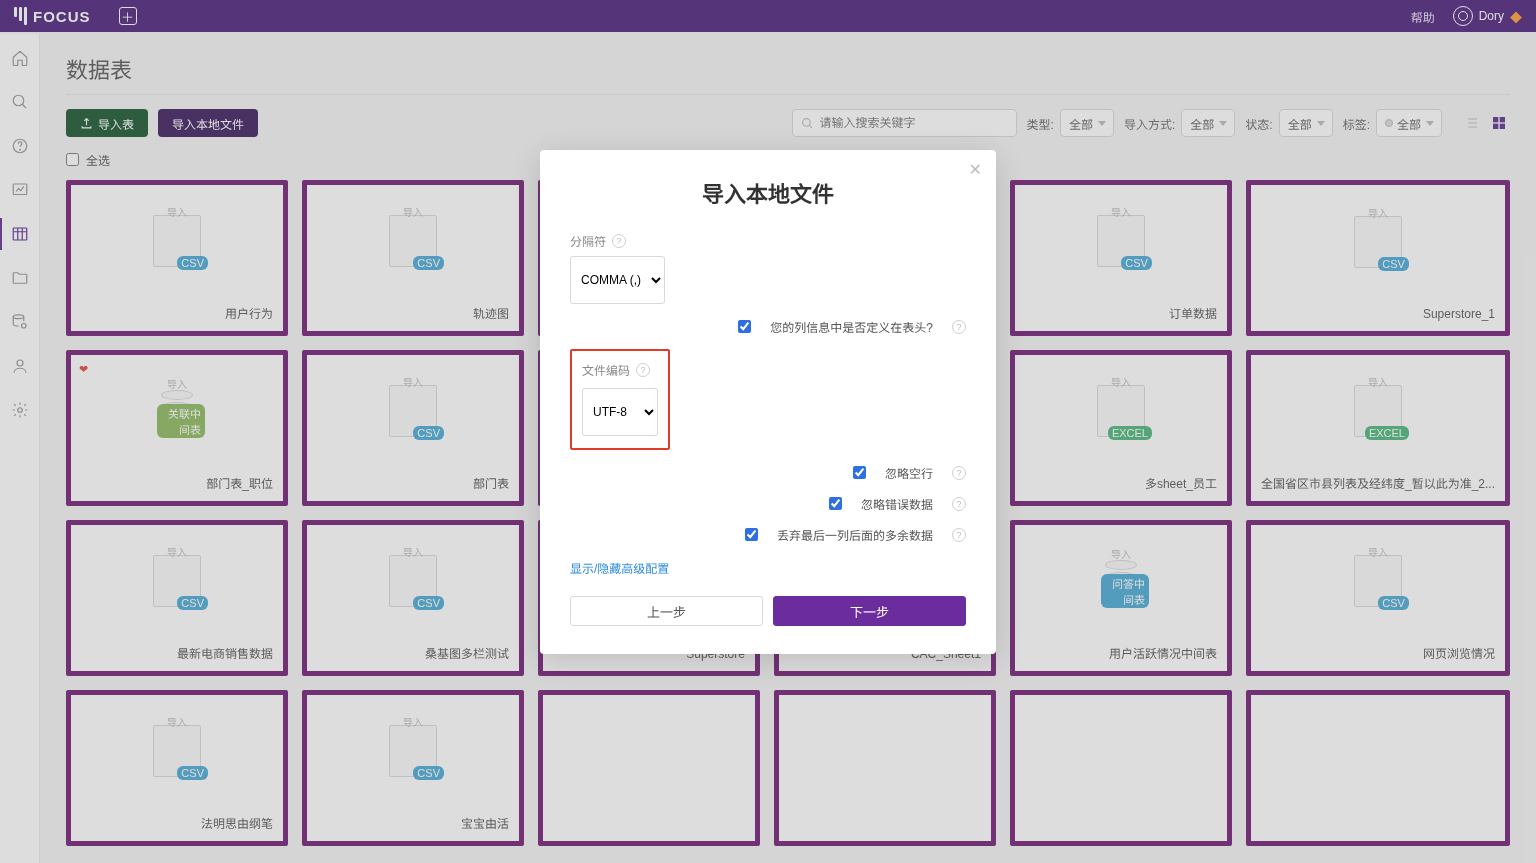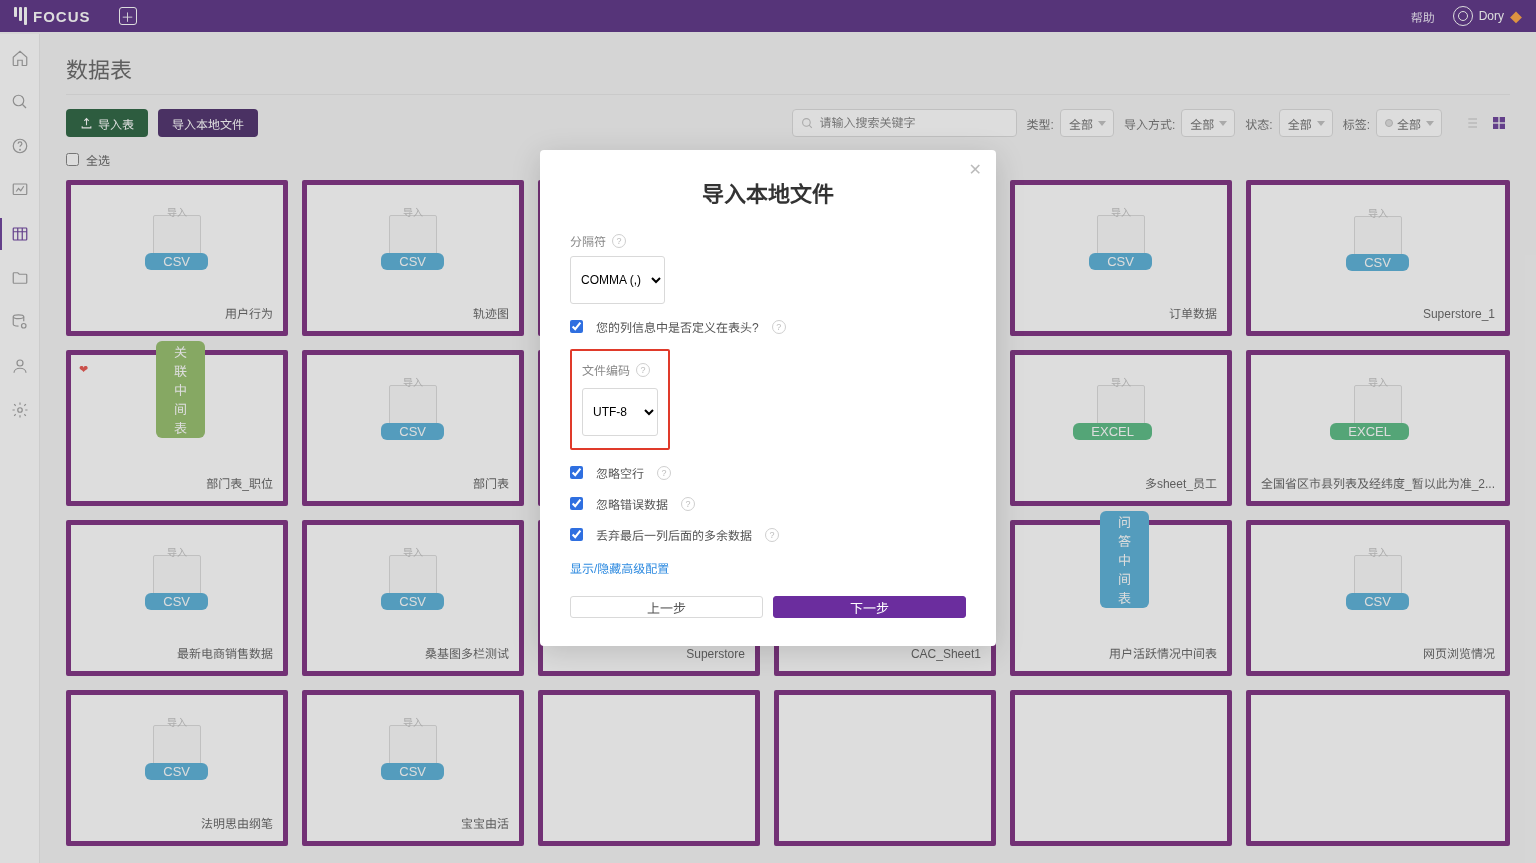--- a/index.html
+++ b/index.html
@@ -45,47 +45,47 @@
   .view-btn.active{color:#5c2d91;}
   .select-all{display:flex;align-items:center;gap:7px;font-size:12px;color:#555;margin-bottom:12px;}
   .select-all input{width:13px;height:13px;}
   
   .cards{display:grid;grid-template-columns:repeat(6,1fr);gap:14px;}
   .card{height:156px;background:#fff;border:5px solid #701a75;border-radius:2px;display:flex;flex-direction:column;position:relative;text-align:right;}
   .card-fav{position:absolute;top:8px;left:8px;font-size:11px;color:#e6433c;}
   .card-icon-wrap{flex:1;display:flex;align-items:center;justify-content:center;flex-direction:column;}
   .card-icon{width:48px;height:52px;border:1px solid #d9d9d9;border-radius:2px;position:relative;background:#fafafa;}
   .card-icon-label{position:absolute;top:-12px;left:50%;transform:translateX(-50%);font-size:10px;color:#bdbdbd;}
-  .badge{position:absolute;bottom:-4px;right:-8px;font-size:13px;color:#fff;padding:1px 18px;border-radius:6px;}
+  .badge{position:absolute;bottom:-4px;right:-8px;font-size:11px;color:#fff;padding:1px 4px;border-radius:6px;}
   .badge-csv{background:#49a9d4;}
   .badge-assoc{background:#8bb85c;}
   .badge-excel{background:#49b577;}
   .badge-qa{background:#49a9d4;}
   .db-icon{width:40px;height:46px;position:relative;}
   .db-icon .cyl{position:absolute;left:4px;width:32px;height:10px;border:1px solid #d9d9d9;border-radius:50%;background:#fafafa;}
   .db-icon .cyl.c1{top:2px;}
   .db-icon .cyl.c2{top:14px;}
   .db-icon .cyl.c3{top:26px;}
   .card-name{font-size:12px;color:#555;padding:8px 10px 10px;white-space:nowrap;overflow:hidden;text-overflow:ellipsis;}
   
   .overlay{position:absolute;inset:0;background:rgba(120,120,120,0.25);display:flex;align-items:flex-start;justify-content:center;padding-top:150px;}
   .modal{width:456px;background:#fff;border-radius:4px;padding:26px 30px 28px;position:relative;box-shadow:0 6px 30px rgba(0,0,0,0.15);}
   .modal-close{position:absolute;top:10px;right:14px;color:#bbb;font-size:16px;cursor:pointer;}
   .modal-title{font-size:22px;font-weight:700;color:#333;text-align:center;margin-bottom:24px;}
   .form-row{margin-bottom:14px;}
   .form-label{font-size:12px;color:#888;display:flex;align-items:center;gap:6px;margin-bottom:7px;}
   .help-ico{width:14px;height:14px;border:1px solid #cfcfcf;border-radius:50%;display:inline-flex;align-items:center;justify-content:center;font-size:9px;color:#bdbdbd;}
   .native-select{height:48px;border:1px solid #d9d9d9;border-radius:3px;font-size:12px;padding:0 6px;min-width:90px;background:#fff;}
-  .chk-row{display:flex;align-items:center;gap:13px;font-size:12px;color:#555;margin-bottom:14px;}
+  .chk-row{display:flex;align-items:center;gap:19px;font-size:12px;color:#555;margin-bottom:14px;justify-content:flex-end;}
   .chk-row input{width:13px;height:13px;accent-color:#2f6fe0;}
   .highlight-group{border:2px solid #e03a2a;border-radius:2px;padding:10px 10px 12px;margin-bottom:14px;width:fit-content;min-width:100px;}
   .highlight-group .form-label{margin-bottom:10px;}
   .adv-toggle{font-size:12px;color:#2f8be0;cursor:pointer;display:inline-block;margin:2px 0 20px;}
   .modal-btns{display:flex;gap:10px;}
-  .mbtn{flex:1;height:22px;border-radius:3px;font-size:13px;cursor:pointer;display:flex;align-items:center;justify-content:center;}
+  .mbtn{flex:1;height:30px;border-radius:3px;font-size:13px;cursor:pointer;display:flex;align-items:center;justify-content:center;}
   .mbtn-prev{background:#fff;border:1px solid #d9d9d9;color:#555;}
   .mbtn-next{background:#6b2d9e;border:1px solid #6b2d9e;color:#fff;}
 </style>
 </head>
 <body>
 
 <div class="topbar">
   <div class="logo">
     <span class="logo-icon">
         <span></span>

